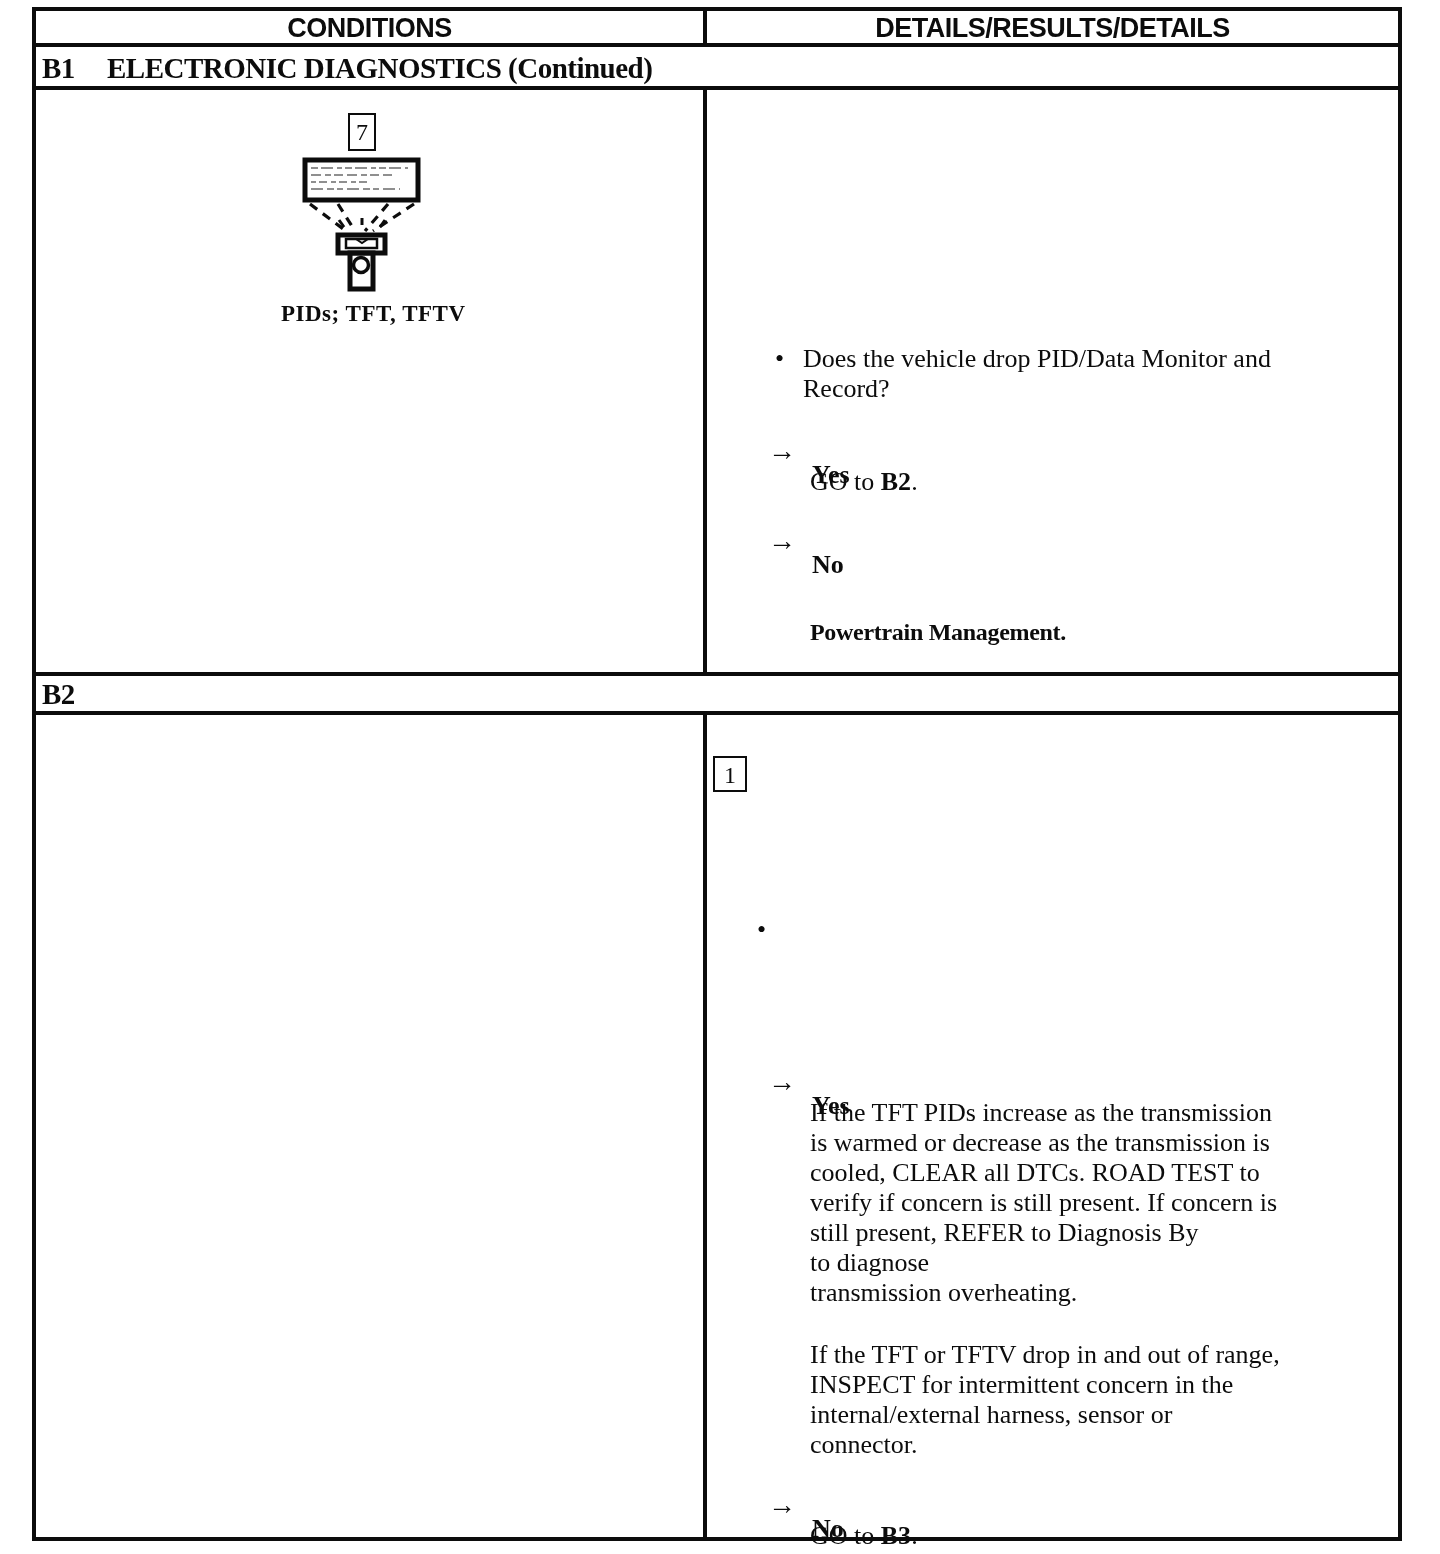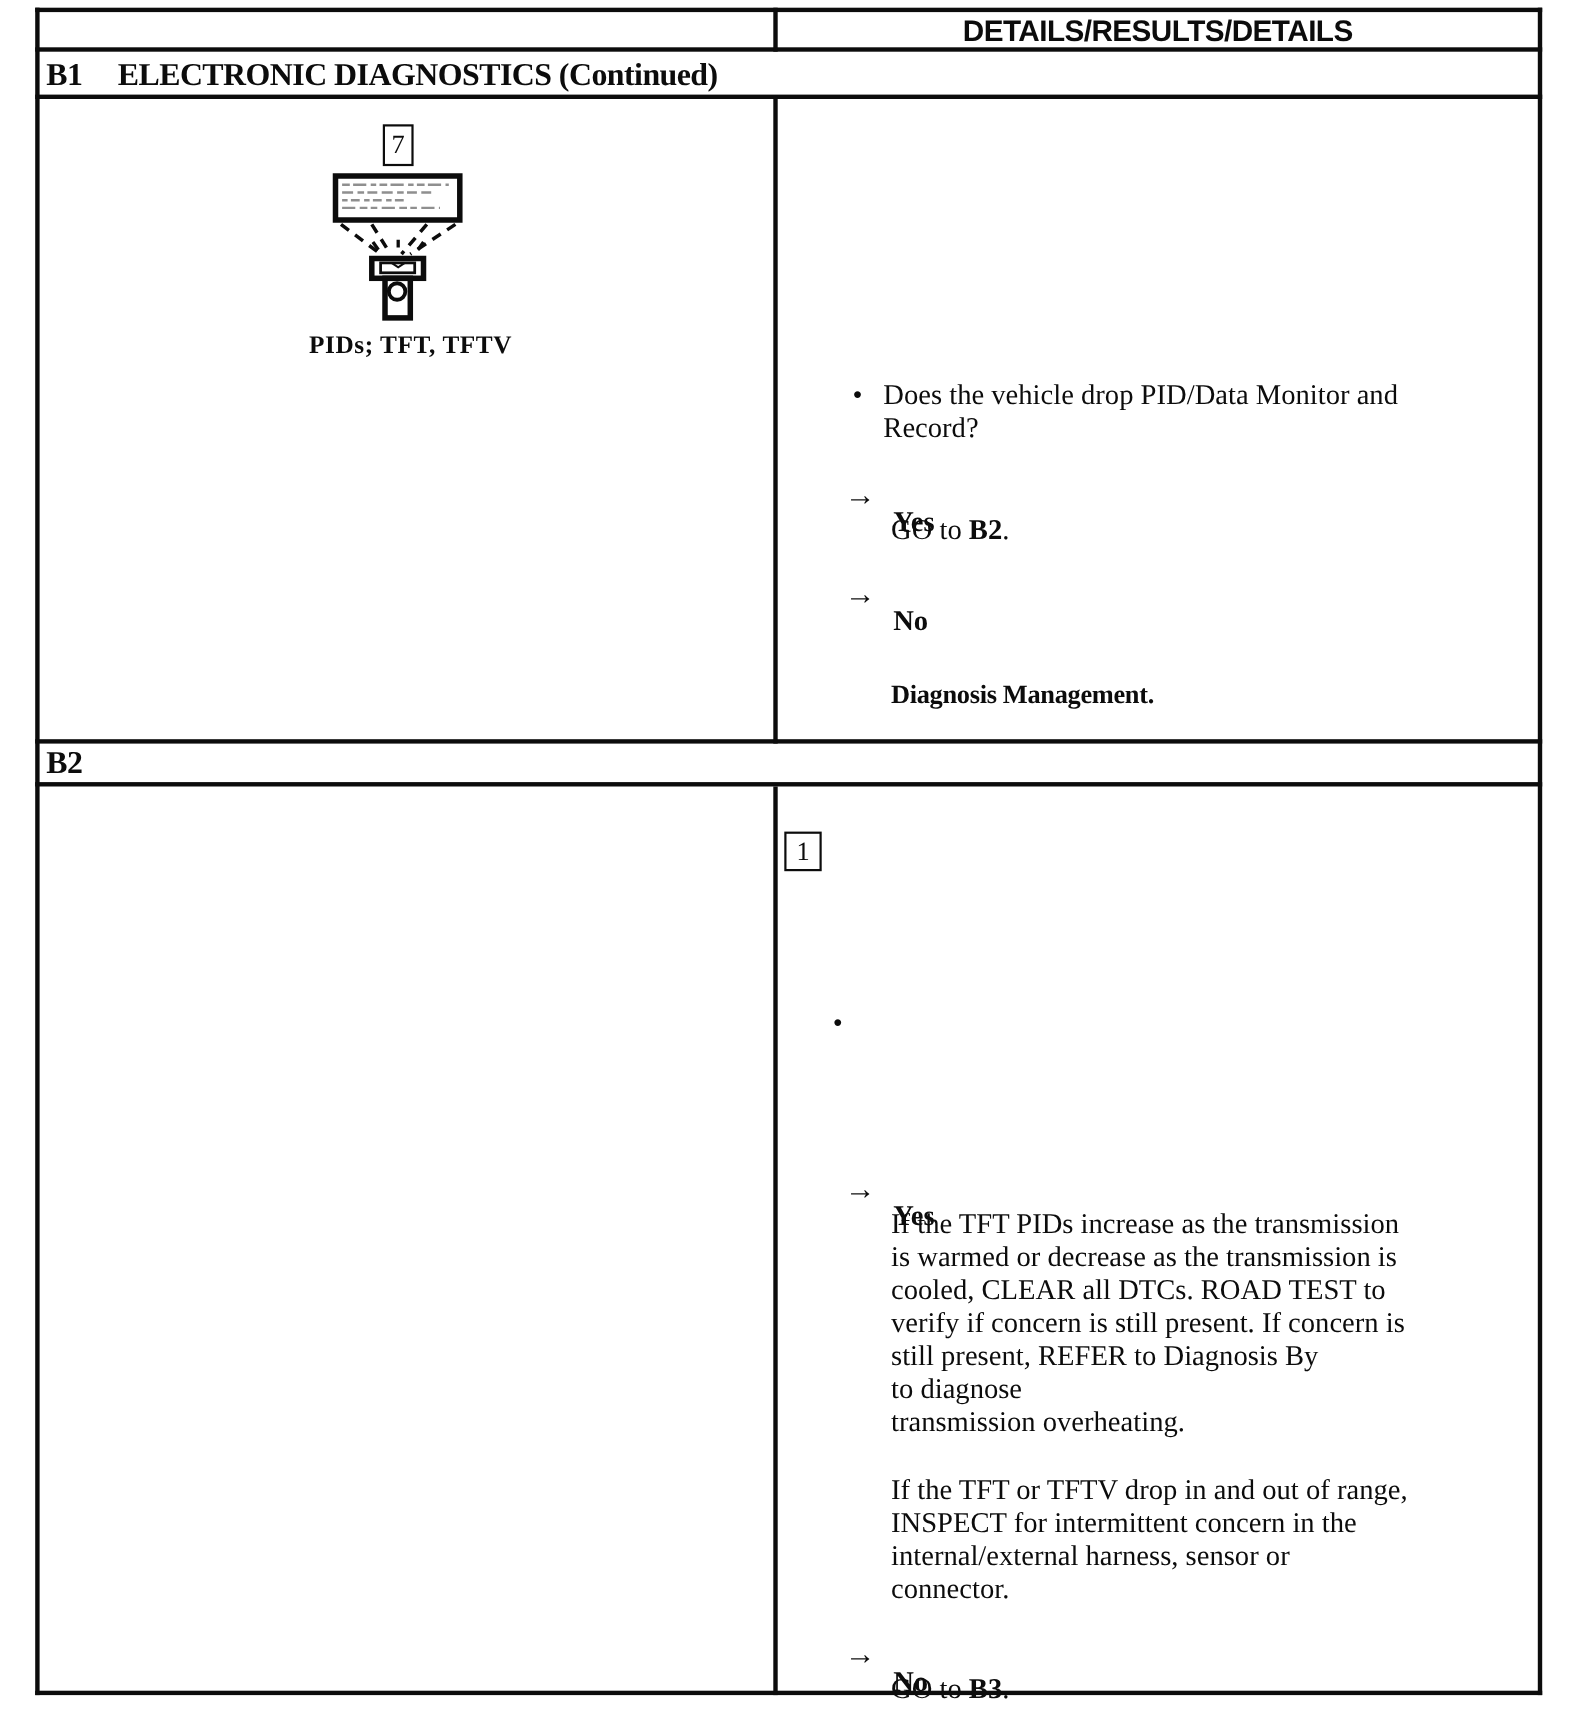--- a/index.html
+++ b/index.html
@@ -34,20 +34,21 @@
   <div class="hline" style="top:672px;"></div>
   <div class="hline" style="top:711px;"></div>
   <div class="hline" style="top:1537px;"></div>
 
   <div class="vline" style="left:32px;top:7px;height:1534px;"></div>
   <div class="vline" style="left:1398px;top:7px;height:1534px;"></div>
   <div class="vline" style="left:703px;top:7px;height:40px;"></div>
   <div class="vline" style="left:703px;top:90px;height:586px;"></div>
   <div class="vline" style="left:703px;top:715px;height:826px;"></div>
 
+  <div class="hdr" style="left:36px;width:667px;">CONDITIONS</div>
   <div class="hdr" style="left:707px;width:691px;">DETAILS/RESULTS/DETAILS</div>
 
   <div class="bandtext" style="left:42px;top:52px;">B1</div>
   <div class="bandtext" style="left:107px;top:52px;">ELECTRONIC DIAGNOSTICS (Continued)</div>
 
   <div class="callout" style="left:348px;top:113px;width:24px;height:34px;">7</div>
 
   <svg style="left:280px;top:105px;" width="180" height="200" viewBox="0 0 180 200">
 
     <rect x="25" y="55" width="113" height="40" fill="none" stroke="#0c0c0c" stroke-width="5"></rect>
@@ -84,21 +85,21 @@
   <div class="bullet" style="left:775px;top:344px;">•</div>
   <div class="ser prel" style="left:803px;top:344px;width:580px;">Does the vehicle drop PID/Data Monitor and
 Record?</div>
 
   <div class="arrow" style="left:768px;top:436px;">→</div>
   <div class="ser b" style="left:812px;top:437px;">Yes</div>
   <div class="ser" style="left:810px;top:467px;"><span>GO to </span><span class="b">B2</span><span>.</span></div>
 
   <div class="arrow" style="left:768px;top:526px;">→</div>
   <div class="ser b" style="left:812px;top:527px;">No</div>
-  <div class="ser refline" style="left:810px;top:617px;">Diagnosis Management.</div>
+  <div class="ser refline" style="left:810px;top:617px;">Powertrain Management.</div>
 
   <div class="bandtext" style="left:42px;top:678px;">B2</div>
 
   <div class="callout" style="left:713px;top:756px;width:30px;height:32px;">1</div>
 
   <div class="bullet" style="left:757px;top:915px;">•</div>
 
   <div class="arrow" style="left:768px;top:1067px;">→</div>
   <div class="ser b" style="left:812px;top:1068px;">Yes</div>
   <div class="ser prel" style="left:810px;top:1098px;width:600px;">If the TFT PIDs increase as the transmission

